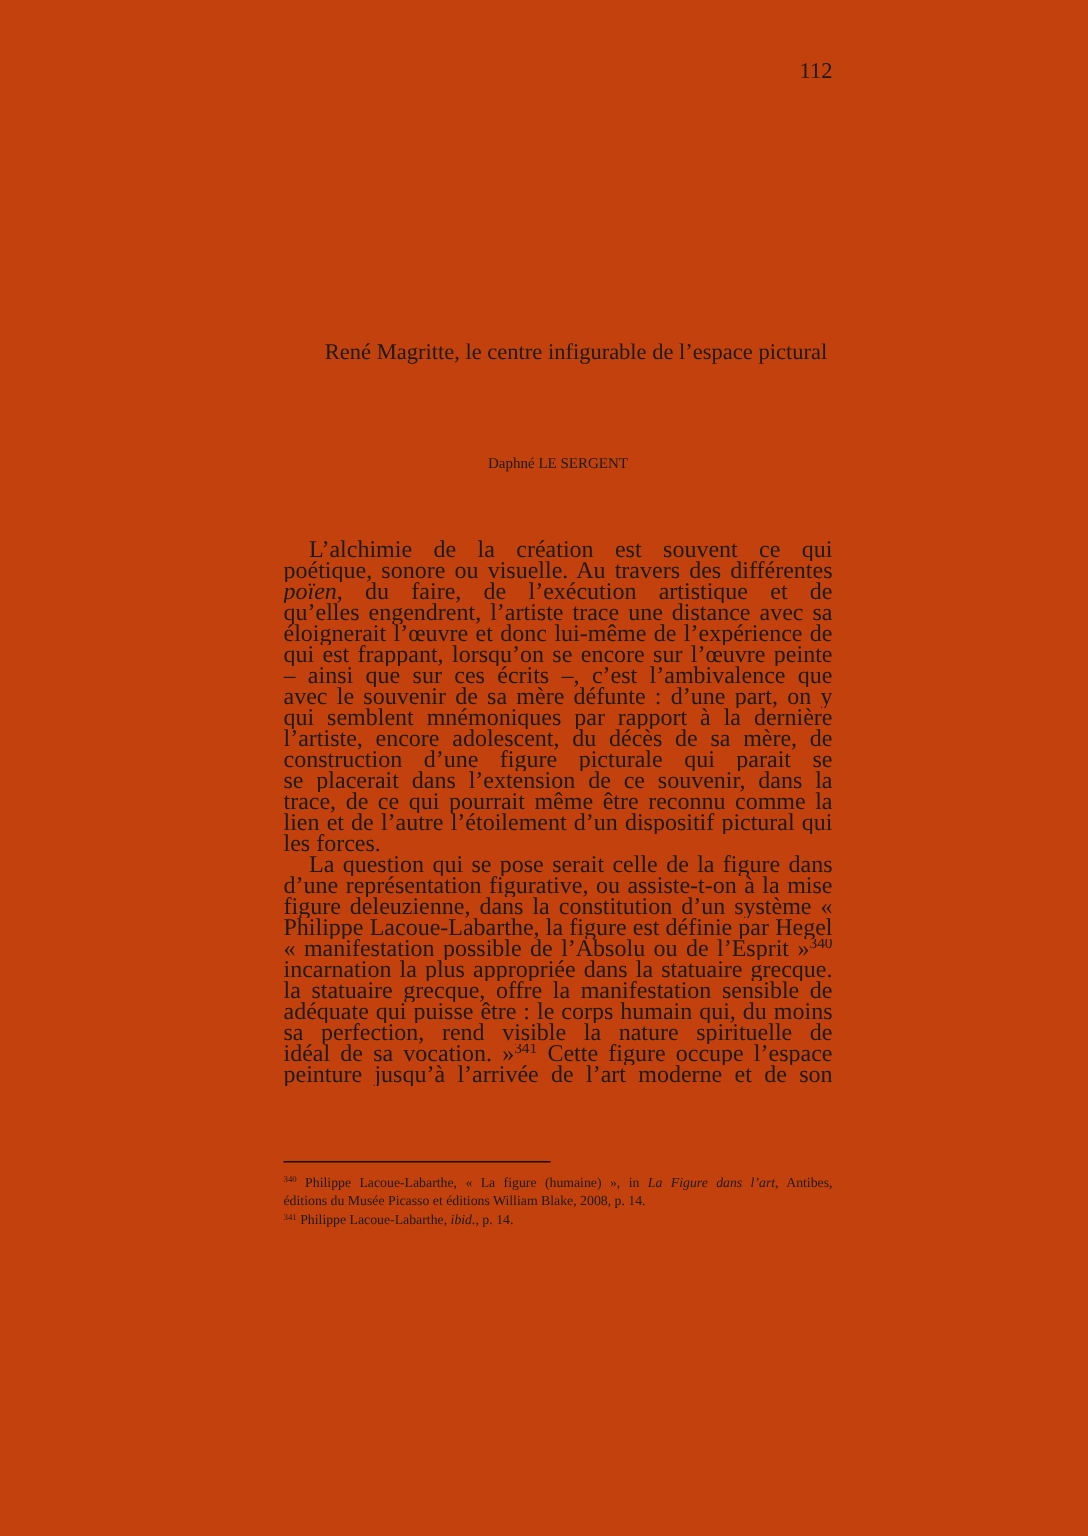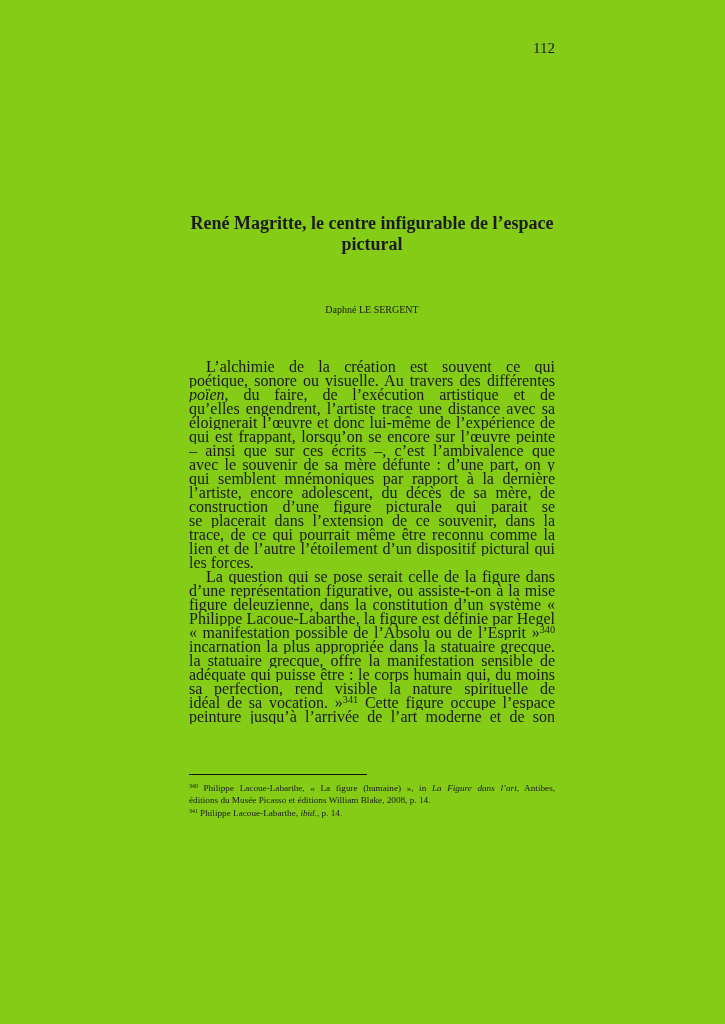--- a/index.html
+++ b/index.html
@@ -4,43 +4,43 @@
 <style>
   html, body {
     margin: 0;
     padding: 0;
     background: #ffffff;
   }
   .page {
     position: relative;
     width: 725px;
     height: 1024px;
-    background: #84cc16;
+    background: #c2410c;
     color: #1b1b1b;
     font-family: "Liberation Serif", "DejaVu Serif", serif;
     overflow: hidden;
   }
   .page-number {
     position: absolute;
     top: 40px;
     left: 189px;
     width: 366px;
     text-align: right;
     font-size: 15px;
     line-height: 17px;
   }
   .title {
     position: absolute;
     top: 213px;
     left: 189px;
     width: 366px;
-    margin: 0;
+    margin: 12px;
     text-align: center;
-    font-size: 18px;
-    font-weight: bold;
+    font-size: 15px;
+    font-weight: normal;
     line-height: 21px;
   }
   .author {
     position: absolute;
     top: 302px;
     left: 189px;
     width: 366px;
     text-align: center;
     font-size: 10px;
     line-height: 15px;

